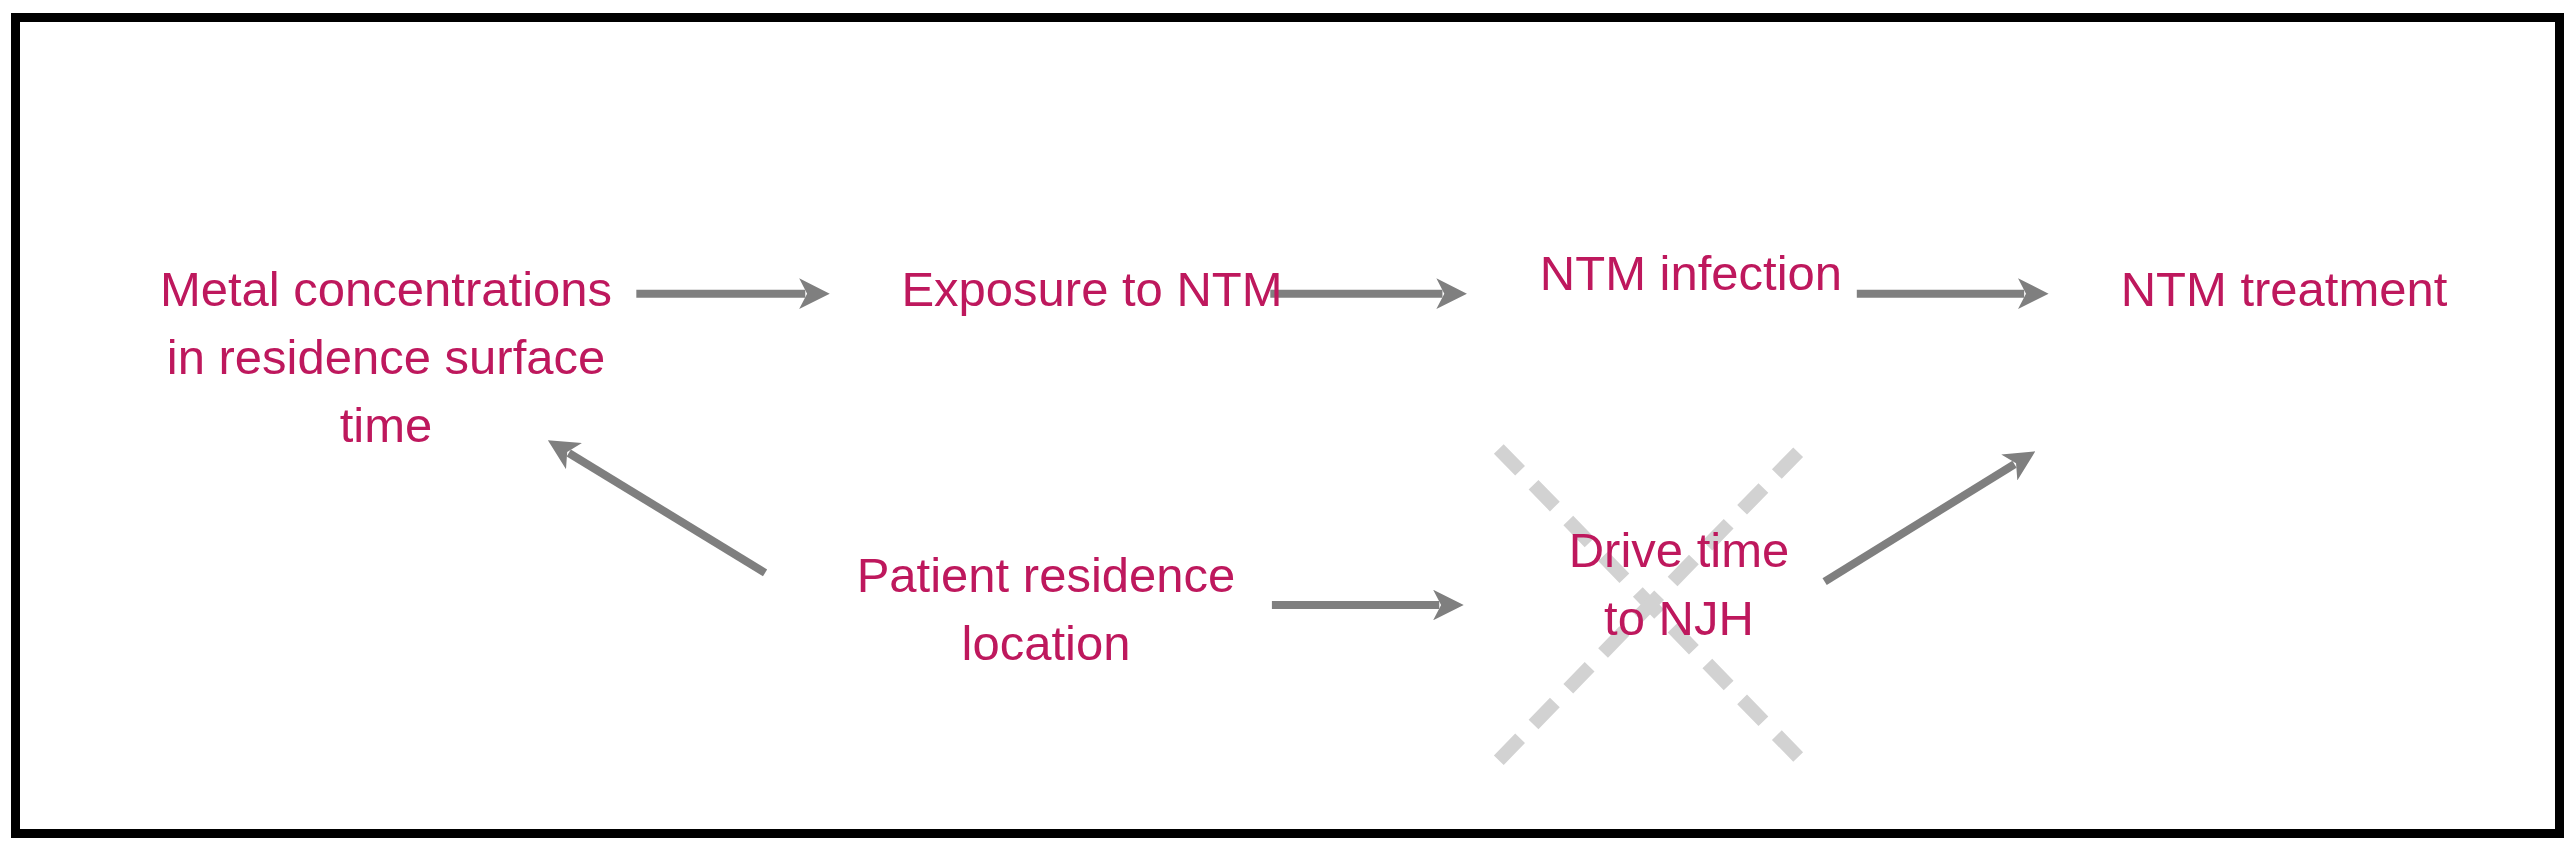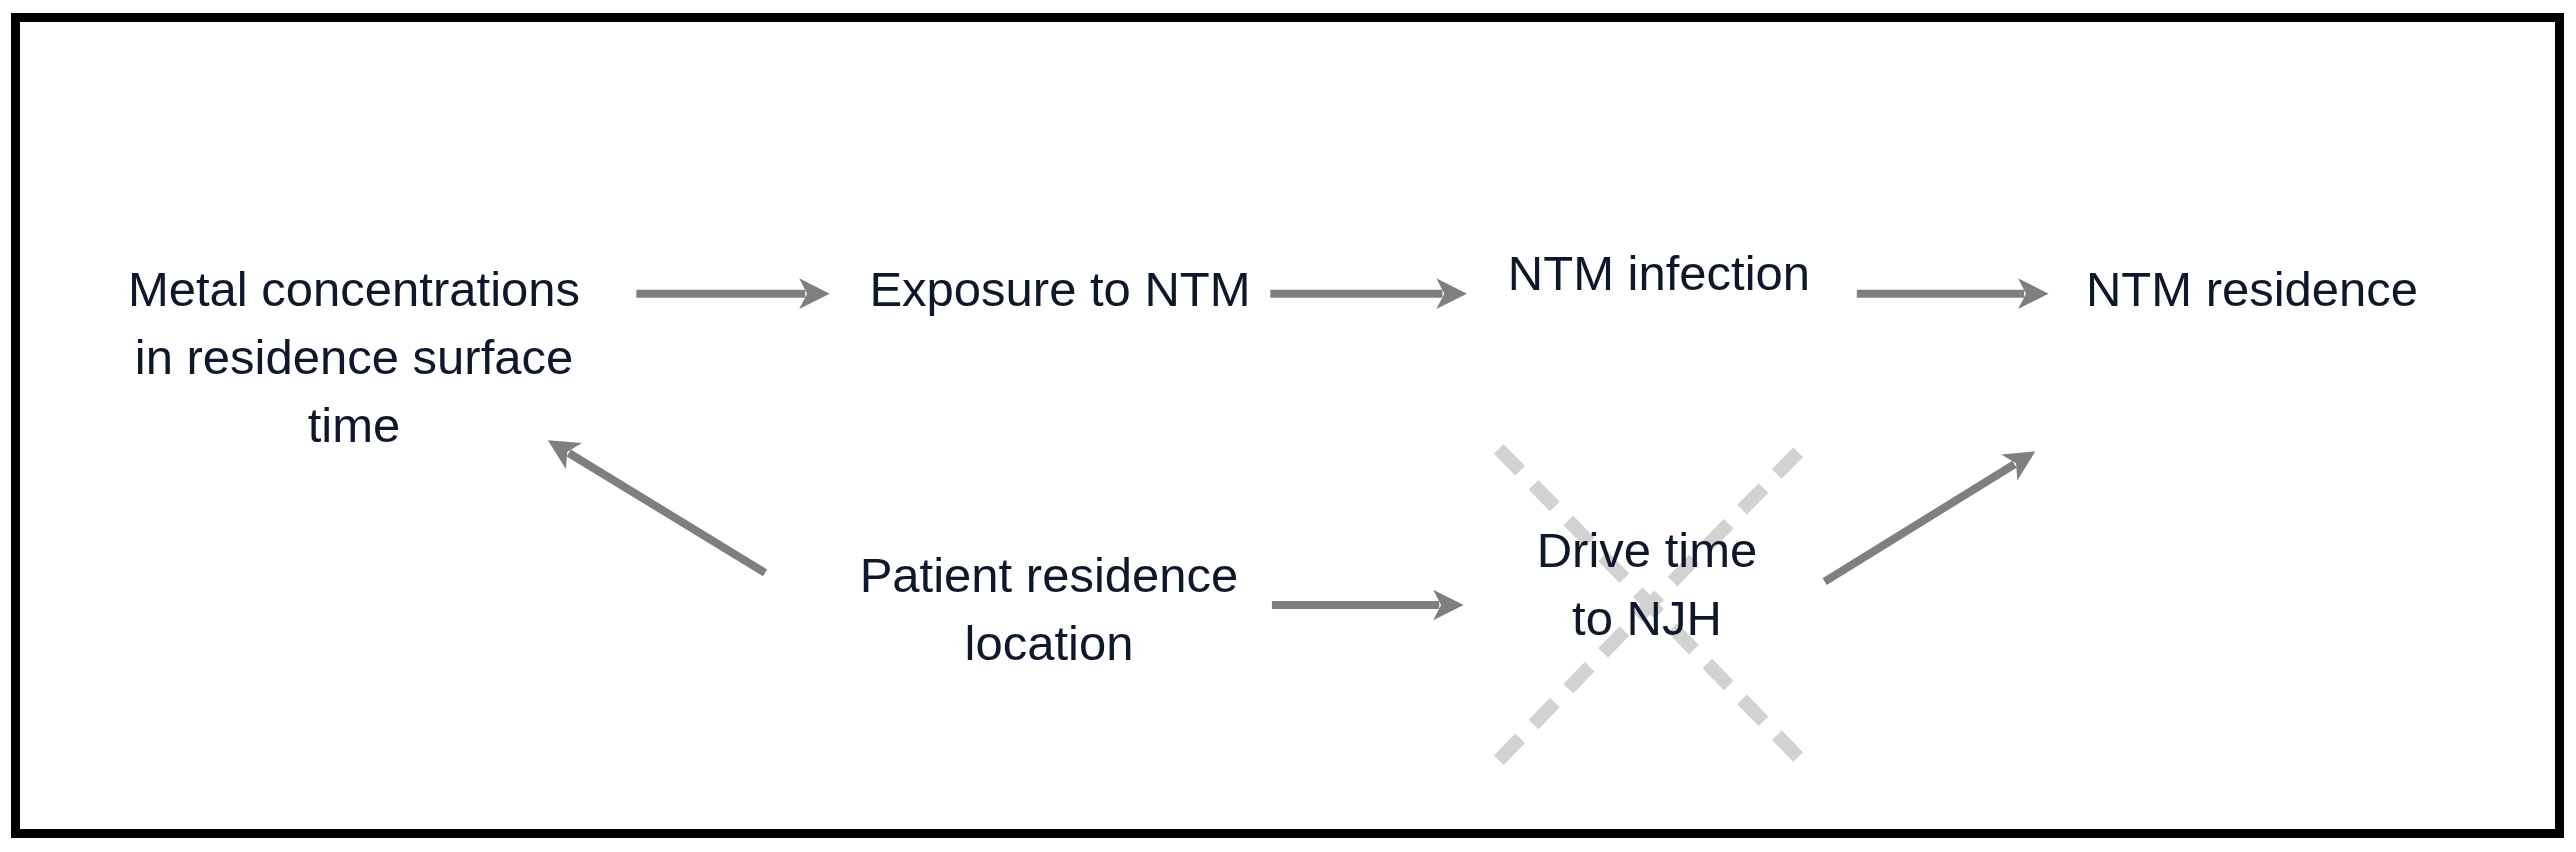--- a/index.html
+++ b/index.html
@@ -18,24 +18,25 @@
     box-sizing:border-box;
   }
   .connectors{
     position:absolute;left:0;top:0;
   }
   .node{
     position:absolute;
     transform:translateX(-50%);
     text-align:center;
     white-space:nowrap;
-    color:#0f172a;
+    color:#be185d;
     font-size:49px;
     line-height:68px;
     font-weight:400;
+    margin-left:32px;
   }
   .conn{stroke:#7f7f7f;stroke-width:10;fill:none;}
   .cross-line{stroke:#d2d2d2;stroke-width:17;fill:none;stroke-dasharray:38 24;}
   .ah{fill:#7f7f7f;}
 </style>
 </head>
 <body>
 
 <div class="canvas">
 
@@ -67,24 +68,24 @@
 
   <div class="node" style="left:1060px;top:255px">
     <div>Exposure to NTM</div>
   </div>
 
   <div class="node" style="left:1659px;top:239px">
     <div>NTM infection</div>
   </div>
 
   <div class="node" style="left:2252px;top:255px">
-    <div>NTM residence</div>
+    <div>NTM treatment</div>
   </div>
 
-  <div class="node" style="left:1049px;top:541px">
+  <div class="node" style="left:1014px;top:541px">
     <div>Patient residence</div>
     <div>location</div>
   </div>
 
   <div class="node" style="left:1647px;top:516px">
     <div>Drive time</div>
     <div>to NJH</div>
   </div>
 
 </div>

